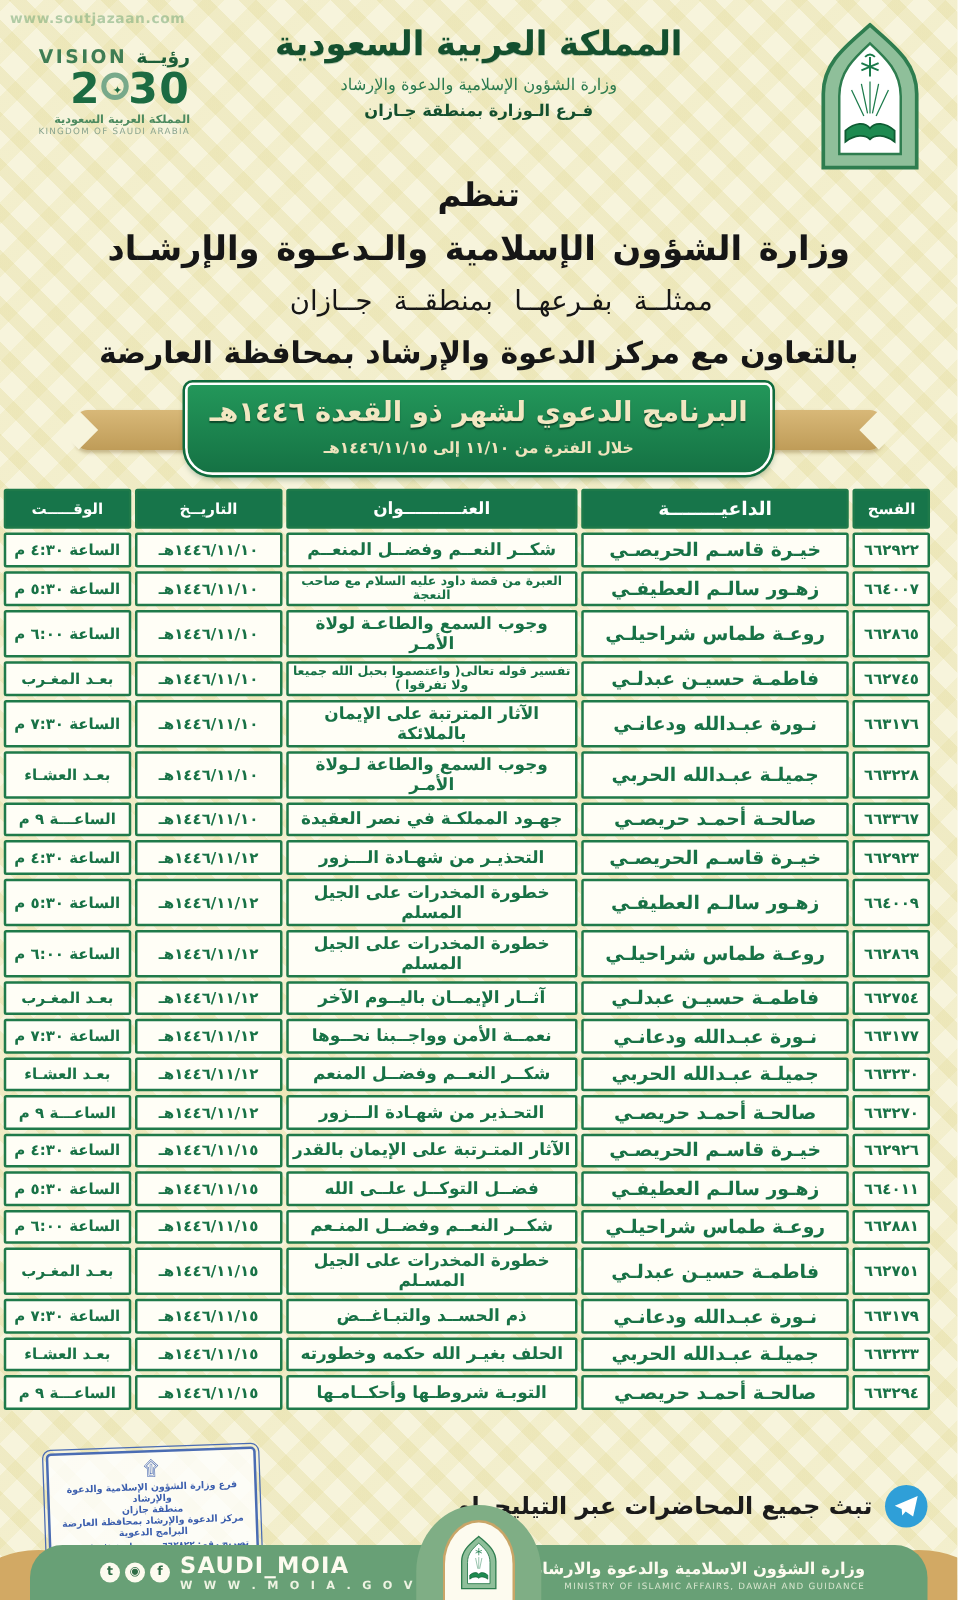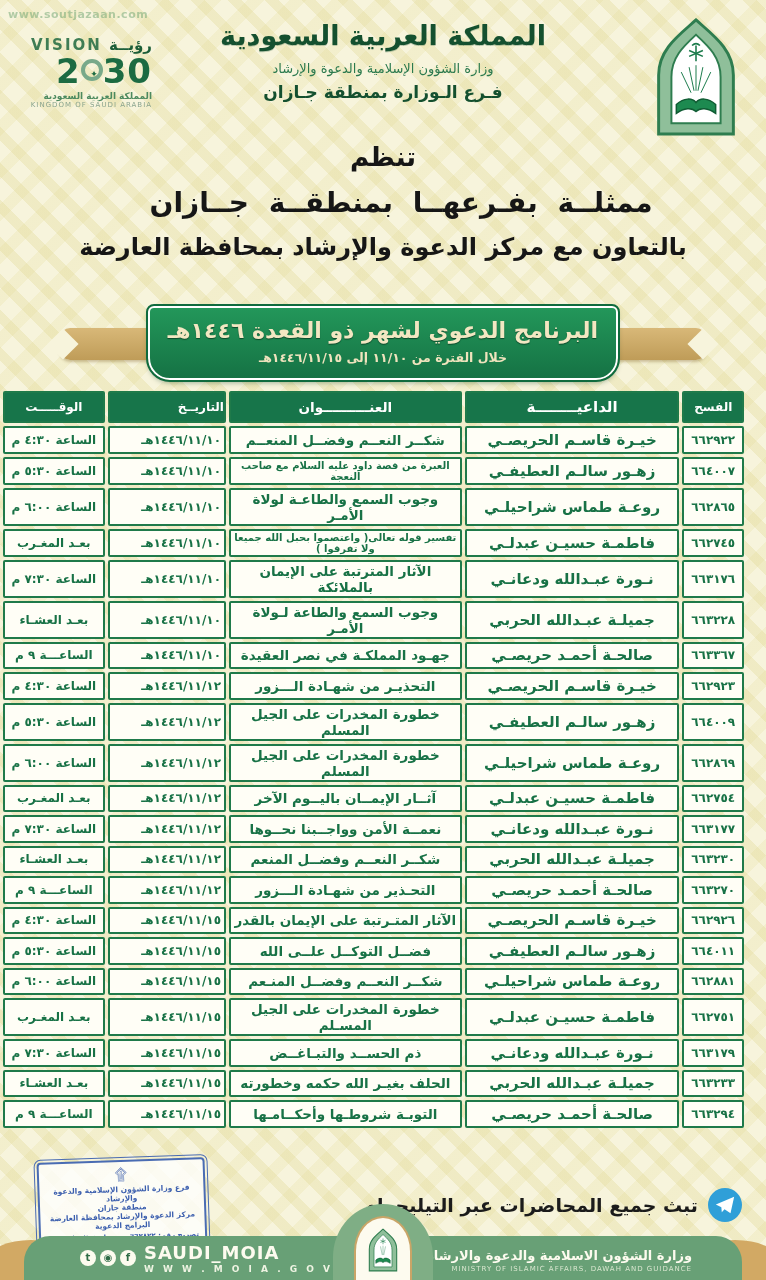--- a/index.html
+++ b/index.html
@@ -21,28 +21,28 @@
   .vision .year .ring { display:inline-block; width:22px; height:22px; border:4px solid #78a98a;
      border-radius:50%; vertical-align:2px; position:relative; }
   .vision .year .ring::after{ content:"✦"; position:absolute; inset:0; font-size:9px; color:#1c6b42;
      line-height:22px; }
   .vision .sub-ar { font-size:9px; color:#4c8a5f; font-weight:bold; margin-top:3px; }
   .vision .sub-en { font-size:7px; color:#8aa48e; letter-spacing:1px; }
   .hdr-center { position:absolute; top:16px; right:193px; width:380px; text-align:center; }
   .hdr-callig { font-size:27px; font-weight:bold; color:#14502f; line-height:1.5;
      text-shadow:0 1px 0 rgba(20,80,47,.25); }
   .hdr-min { font-size:13px; font-weight:normal; color:#2b7a4e; margin-top:4px; }
-  .hdr-branch { font-size:17px; font-weight:bold; color:#14502f; margin-top:6px; letter-spacing:1px; }
+  .hdr-branch { font-size:13px; font-weight:bold; color:#14502f; margin-top:6px; letter-spacing:1px; }
   .hdr-cntr { font-size:17px; font-weight:bold; color:#14502f; margin-top:5px; letter-spacing:1px; }
   .emblem-box { position:absolute; top:18px; right:12px; width:116px; height:118px; }
   
   .titleblock { position:absolute; top:142px; width:100%; text-align:center; color:#161616; }
   .t1 { font-size:26px; font-weight:bold; }
   .t2 { font-size:27px; font-weight:bold; margin-top:12px; letter-spacing:1px; word-spacing:4px; }
-  .t3 { font-size:28px; font-weight:bold; margin-top:14px; letter-spacing:2px; word-spacing:10px;padding-left:36px; }
+  .t3 { font-size:22px; font-weight:normal; margin-top:14px; letter-spacing:2px; word-spacing:10px;padding-left:36px; }
   .t4 { font-size:24px; font-weight:bold; margin-top:14px; }
   
   .bannerwrap { position:absolute; top:306px; width:100%; height:62px; }
   .ribbon { position:absolute; top:22px; left:60px; right:60px; height:32px;
     background:linear-gradient(#d8b878,#bf9c58); border-radius:10px;
     box-shadow:0 2px 3px rgba(120,90,30,.35); }
   .ribbon::before, .ribbon::after { content:""; position:absolute; top:5px; width:22px; height:22px;
     background:#f7f4dc; transform:rotate(45deg); }
   .ribbon::before { left:-8px; } .ribbon::after { right:-8px; }
   .banner { position:absolute; left:50%; transform:translateX(-50%); top:0; width:470px; height:74px;
@@ -54,21 +54,21 @@
   
   .tablewrap { position:absolute; top:388px; right:19px; }
   table { border-collapse:separate; border-spacing:3px; }
   th, td { border:2px solid #1f7a4a; background:#fffef6; text-align:center; vertical-align:middle;
      font-weight:bold; border-radius:2px; }
   th { background:#17754a; color:#ffffff; font-size:15px; height:32px; }
   td { color:#187246; height:27.5px; padding:1px 3px; }
   .c0 { width:62px; font-size:12px; }
   .c1 { width:222px; font-size:15px; }
   .c2 { width:241px; font-size:13.5px; }
-  .c3 { width:120px; font-size:12px;text-align:right; }
+  .c3 { width:120px; font-size:12px; }
   .c4 { width:104px; font-size:12px; }
   td.longtext { font-size:10px; }
   
   .stamp { position:absolute; top:1160px; left:38px; width:168px; padding:5px 6px 6px;
     border:2px solid #4a6cb3; outline:1px solid #4a6cb3; outline-offset:2px; border-radius:4px;
     transform:rotate(-2deg); color:#3c5fae; text-align:center; background:rgba(255,255,255,.78); }
   .stamp .s-emblem { font-size:16px; line-height:1; }
   .stamp .s1 { font-size:7.5px; font-weight:bold; margin-top:2px; }
   .stamp .s2 { font-size:7.5px; font-weight:bold; }
   .stamp .s5 { font-size:7px; font-weight:bold; margin-top:3px; display:flex; justify-content:space-between; }
@@ -138,20 +138,21 @@
           <path d="M57 50 L52 74"></path>
           <path d="M35 55 L45 76"></path>
           <path d="M65 55 L55 76"></path>
       </g>
       <path d="M30 88 C38 81 46 81 50 86 C54 81 62 81 70 88 L70 97 C62 91 54 91 50 95 C46 91 38 91 30 97 Z" fill="#1d8a50" stroke="#0f5c33" stroke-width="1.5"></path>
     </svg>
   </div>
 
   <div class="titleblock">
     <div class="t1">تنظم</div>
+    <div class="t2">وزارة الشؤون الإسلامية والـدعـوة والإرشـاد</div>
     <div class="t3">ممثلــة بفـرعهــا بمنطقــة جــازان</div>
     <div class="t4">بالتعاون مع مركز الدعوة والإرشاد بمحافظة العارضة</div>
   </div>
 
   <div class="bannerwrap">
     <div class="ribbon"></div>
     <div class="banner">
       <div class="b1">البرنامج الدعوي لشهر ذو القعدة ١٤٤٦هـ</div>
       <div class="b2">خلال الفترة من ١١/١٠ إلى ١٤٤٦/١١/١٥هـ</div>
     </div>

